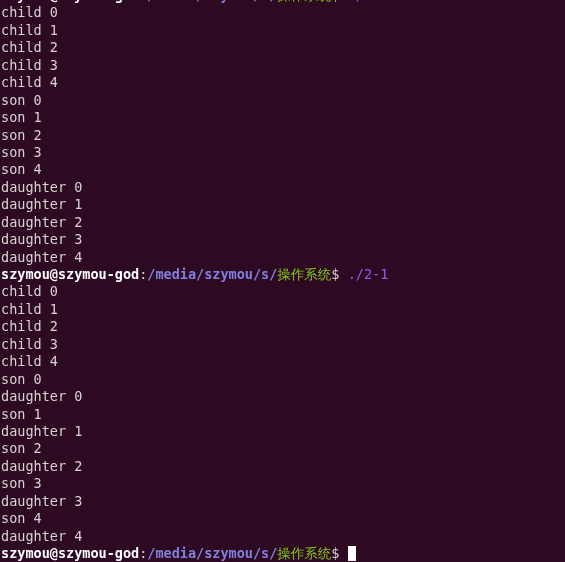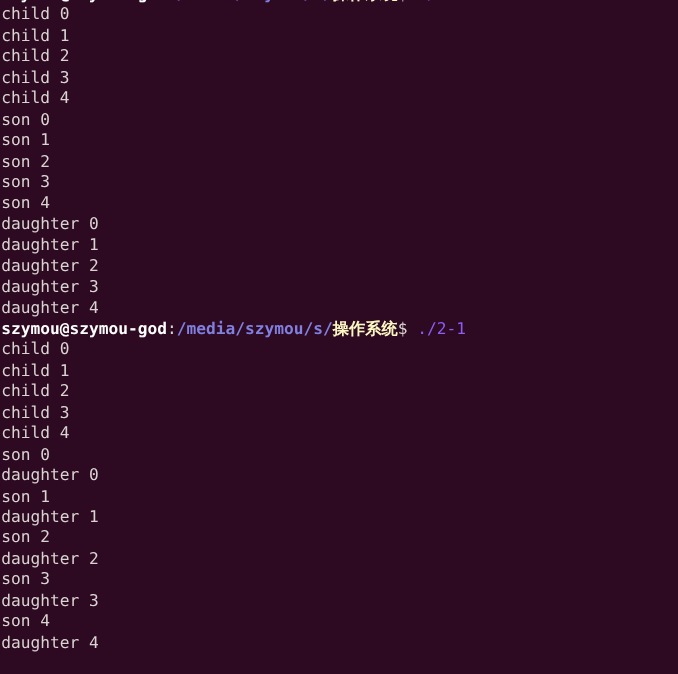--- a/index.html
+++ b/index.html
@@ -29,21 +29,21 @@
     box-sizing: border-box;
   }
   .line {
     height: 17.45px;
     white-space: pre;
     overflow: hidden;
   }
   .user   { color: #ffffff; font-weight: bold; }
   .punct  { color: #d8d4d0; }
   .path   { color: #8080e0; font-weight: bold; text-align: right; }
-  .cjk    { color: #fef9c3; font-weight: bold;
+  .cjk    { color: #84cc16; font-weight: normal;
             font-family: "DejaVu Sans", "Liberation Sans", sans-serif; }
   .prompt-tail { color: #d8d4d0; }
   .cmd    { color: #8b5cf6; }
   .out    { color: #d8d4d0; text-align: center; }
   .cursor {
     display: inline-block;
     width: 8.4px;
     height: 15px;
     background: #ffffff;
     vertical-align: -3px;
@@ -79,14 +79,15 @@
       <div class="line"><span class="out">son 0</span></div>
       <div class="line"><span class="out">daughter 0</span></div>
       <div class="line"><span class="out">son 1</span></div>
       <div class="line"><span class="out">daughter 1</span></div>
       <div class="line"><span class="out">son 2</span></div>
       <div class="line"><span class="out">daughter 2</span></div>
       <div class="line"><span class="out">son 3</span></div>
       <div class="line"><span class="out">daughter 3</span></div>
       <div class="line"><span class="out">son 4</span></div>
       <div class="line"><span class="out">daughter 4</span></div>
+      <div class="line"><span class="user">szymou@szymou-god</span><span class="punct">:</span><span class="path">/media/szymou/s/</span><span class="cjk">操作系统</span><span class="prompt-tail">$</span><span class="prompt-tail"> </span><span class="cursor"></span></div>
     </div>
 </div>
 
 </body></html>

